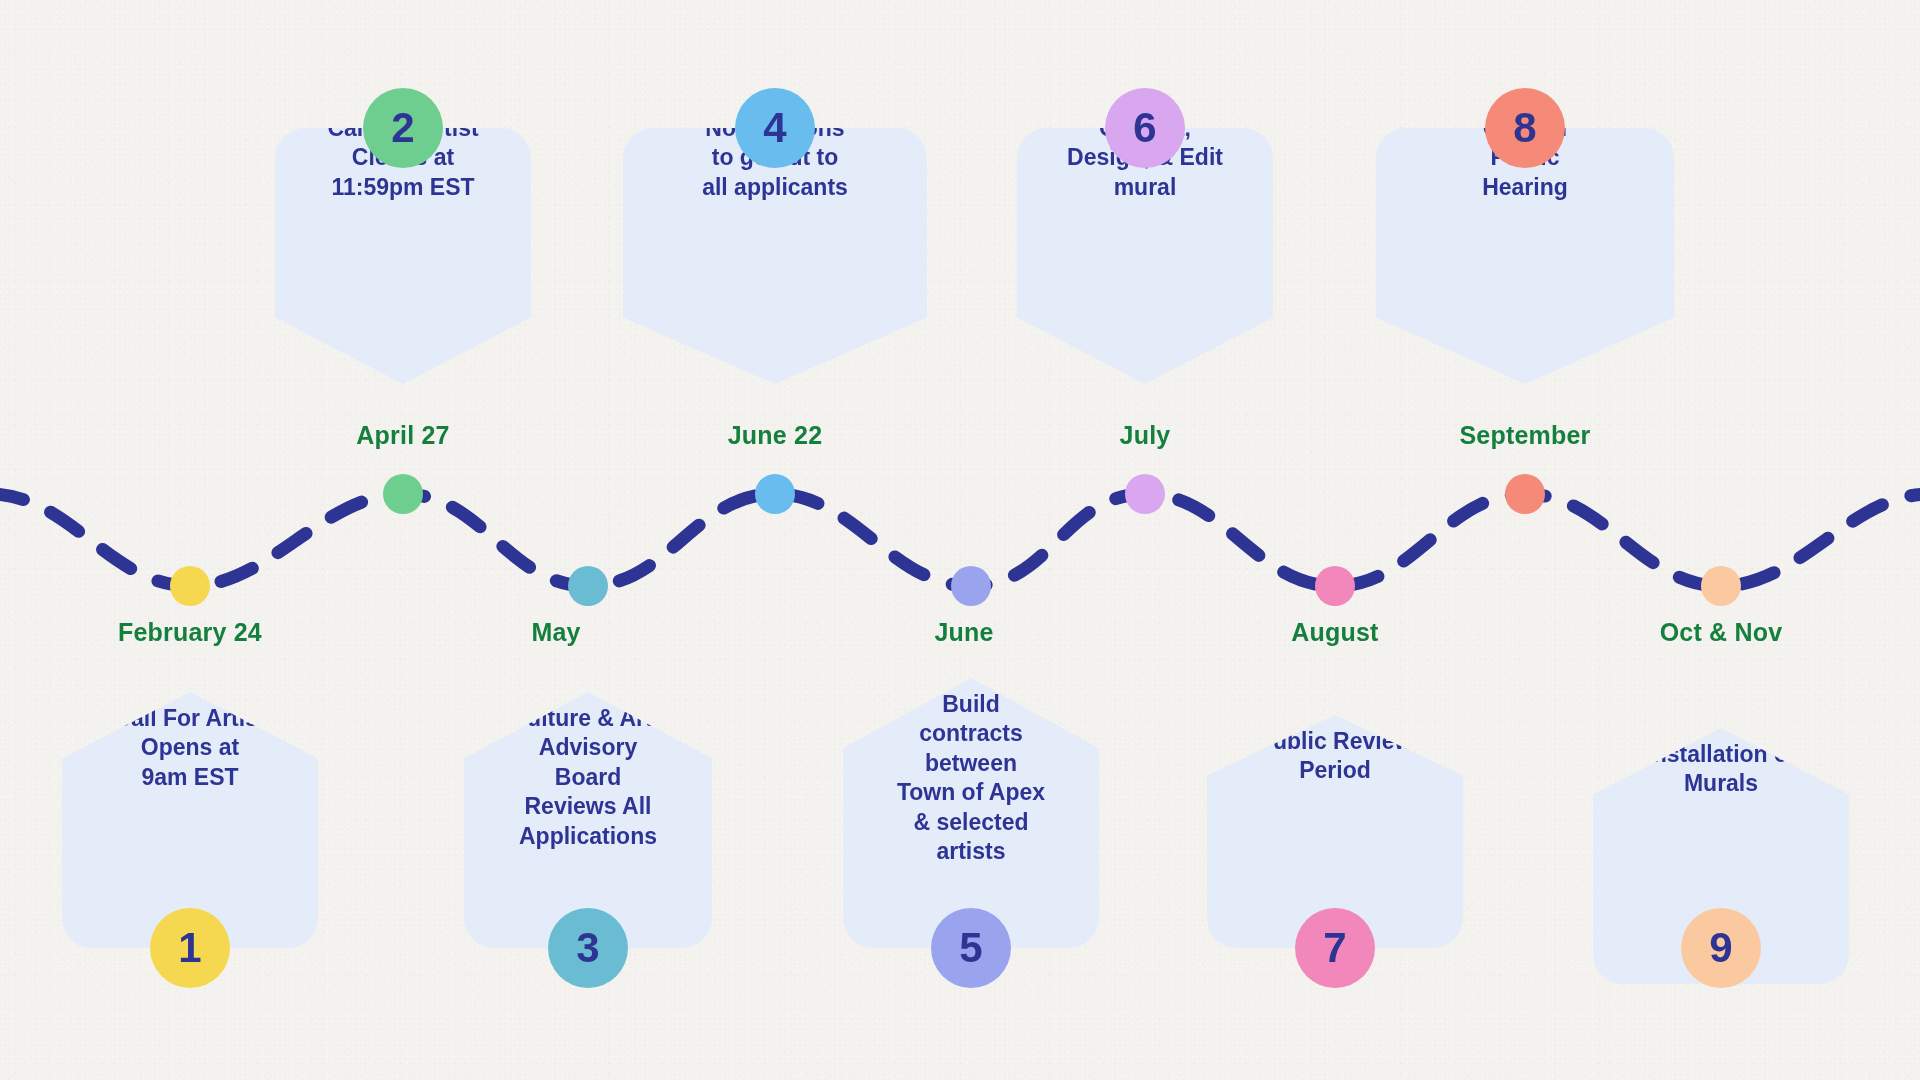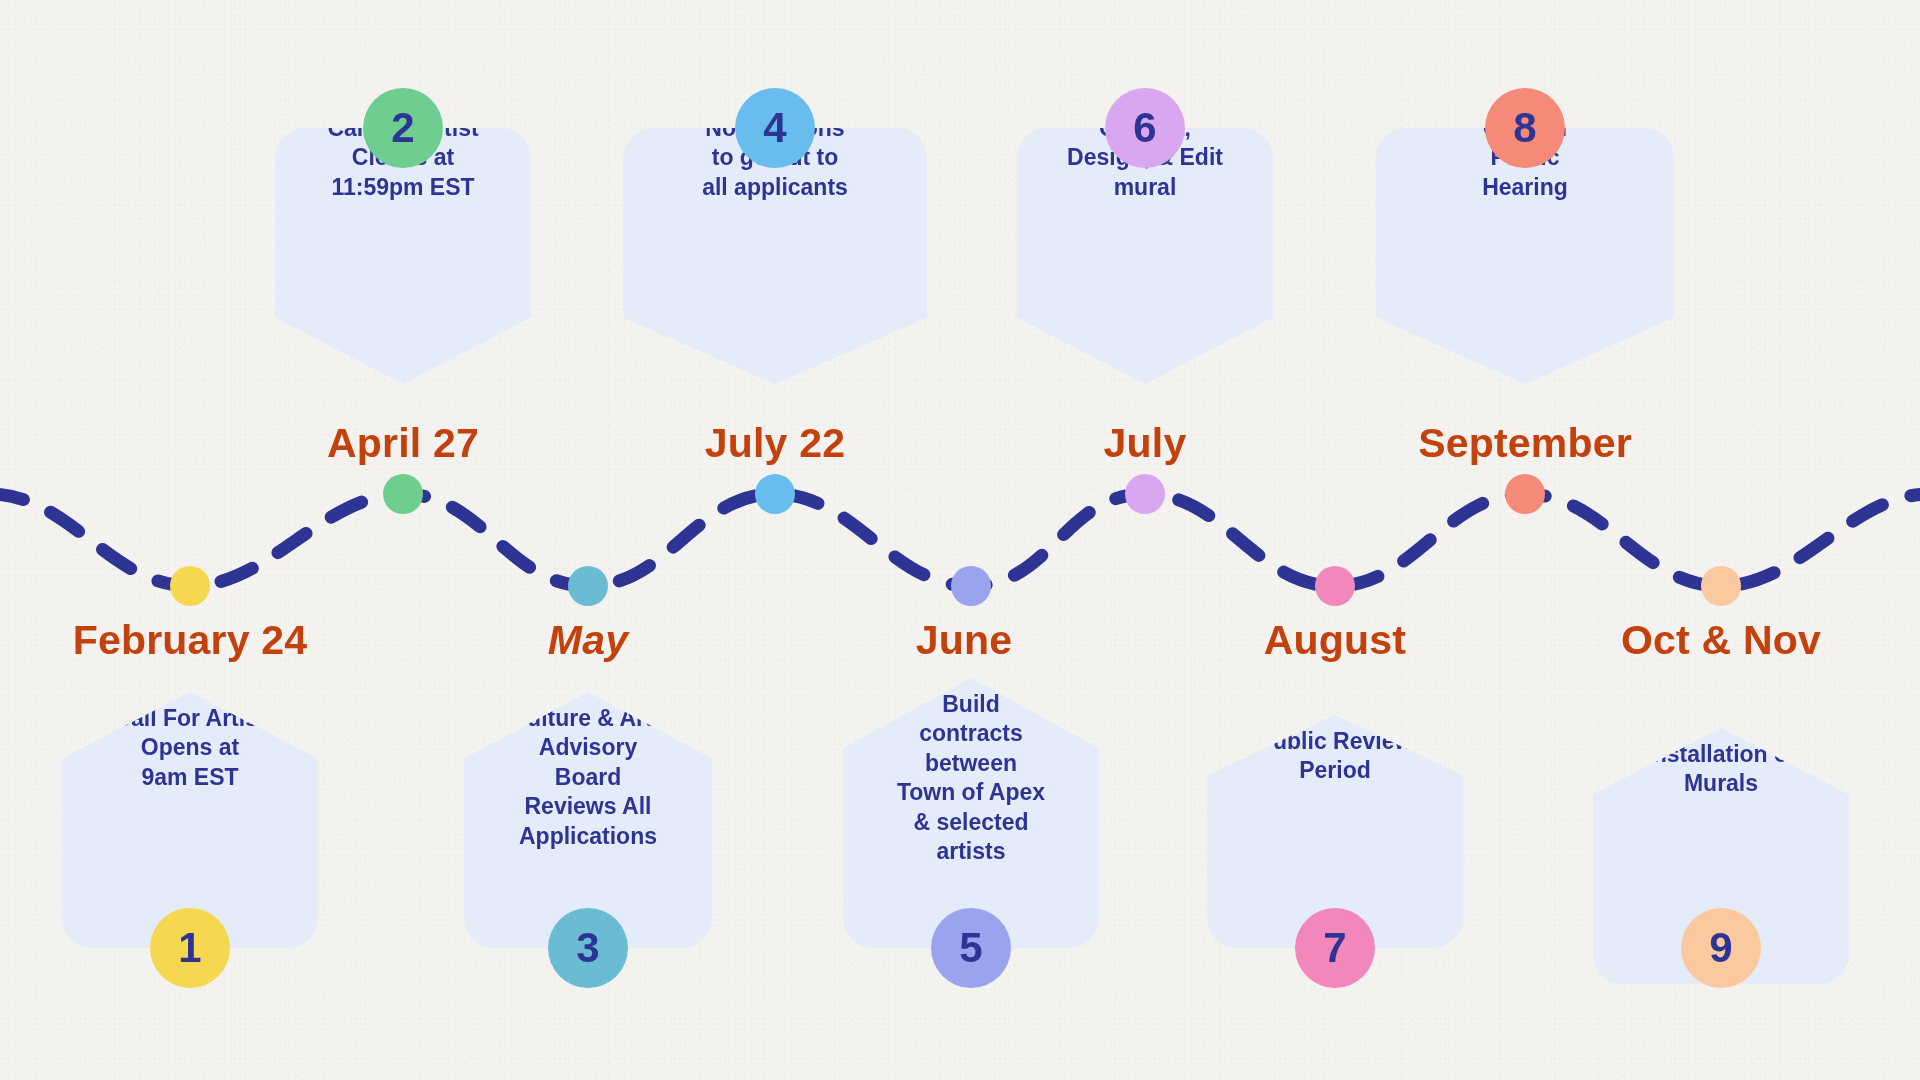--- a/index.html
+++ b/index.html
@@ -29,22 +29,22 @@
   
   .dot{
     position:absolute;border-radius:50%;
     width:40px;height:40px;
     transform:translate(-50%,-50%);
   }
 
   
   .month{
     position:absolute;transform:translateX(-50%);
-    font-size:41px;font-weight:700;letter-spacing:.2px;
-    white-space:nowrap;color:#c2410c;line-height:1;
+    font-size:25px;font-weight:700;letter-spacing:.2px;
+    white-space:nowrap;color:#15803d;line-height:1;
   }
 
   
   .card{
     position:absolute;transform:translateX(-50%);
     background:#e4ecf9;
     display:flex;align-items:flex-start;justify-content:center;
     box-sizing:border-box;
   }
   
@@ -96,21 +96,21 @@
     <div class="dot" style="left:403px;top:494px;background:#6ece8f;"></div>
   </div>
 
   <div class="node">
     <div class="card top" style="left:775px;top:128px;width:304px;height:256px;">
       <div class="card-text">Notifications
 to go out to
 all applicants</div>
     </div>
     <div class="badge" style="left:775px;top:128px;background:#68bdee;">4</div>
-    <div class="month" style="left:775px;top:423px;">July 22</div>
+    <div class="month" style="left:775px;top:423px;">June 22</div>
     <div class="dot" style="left:775px;top:494px;background:#68bdee;"></div>
   </div>
 
   <div class="node">
     <div class="card top" style="left:1145px;top:128px;width:256px;height:256px;">
       <div class="card-text">Consult,
 Design, &amp; Edit
 mural</div>
     </div>
     <div class="badge" style="left:1145px;top:128px;background:#d9a6f0;">6</div>
@@ -135,21 +135,21 @@
     <div class="card bot" style="left:190px;top:692px;width:256px;height:256px;">
       <div class="card-text">Call For Artist
 Opens at
 9am EST</div>
     </div>
     <div class="badge" style="left:190px;top:948px;background:#f5d84f;">1</div>
   </div>
 
   <div class="node">
     <div class="dot" style="left:588px;top:586px;background:#69bcd2;"></div>
-    <div class="month" style="left:588px;top:620px;font-style:italic;">May</div>
+    <div class="month" style="left:556px;top:620px;">May</div>
     <div class="card bot" style="left:588px;top:692px;width:248px;height:256px;">
       <div class="card-text">Culture &amp; Arts
 Advisory
 Board
 Reviews All
 Applications</div>
     </div>
     <div class="badge" style="left:588px;top:948px;background:#69bcd2;">3</div>
   </div>
 

